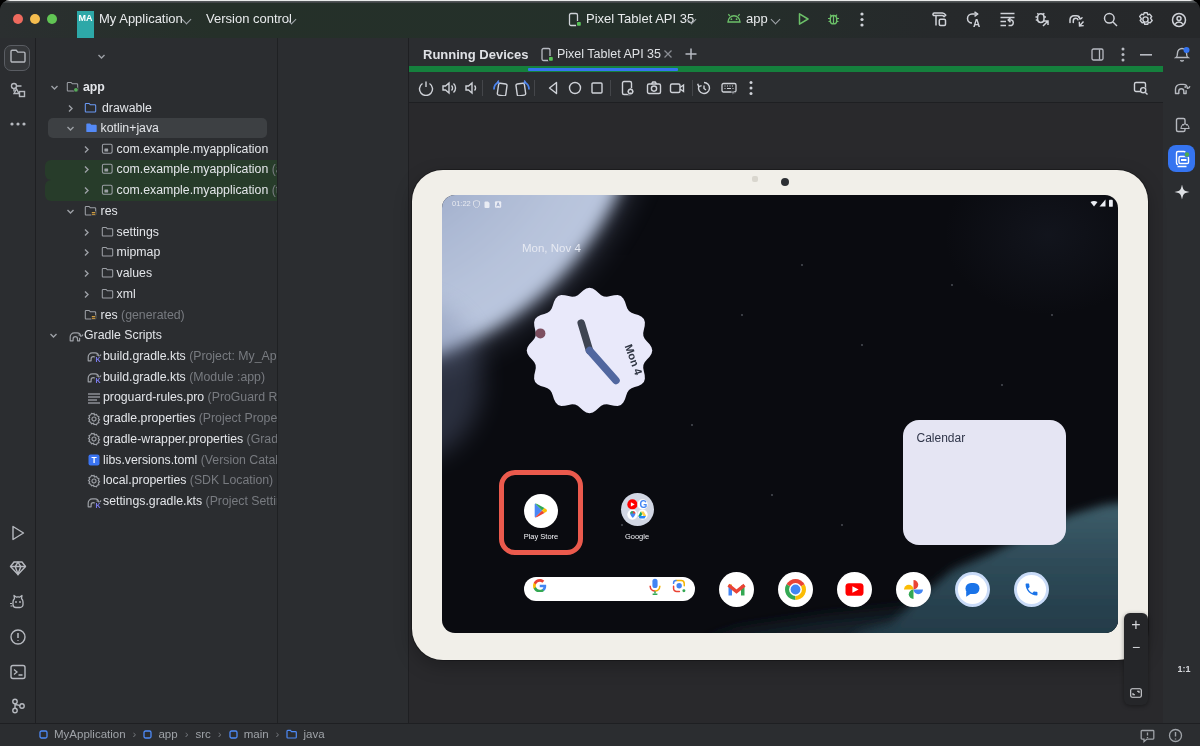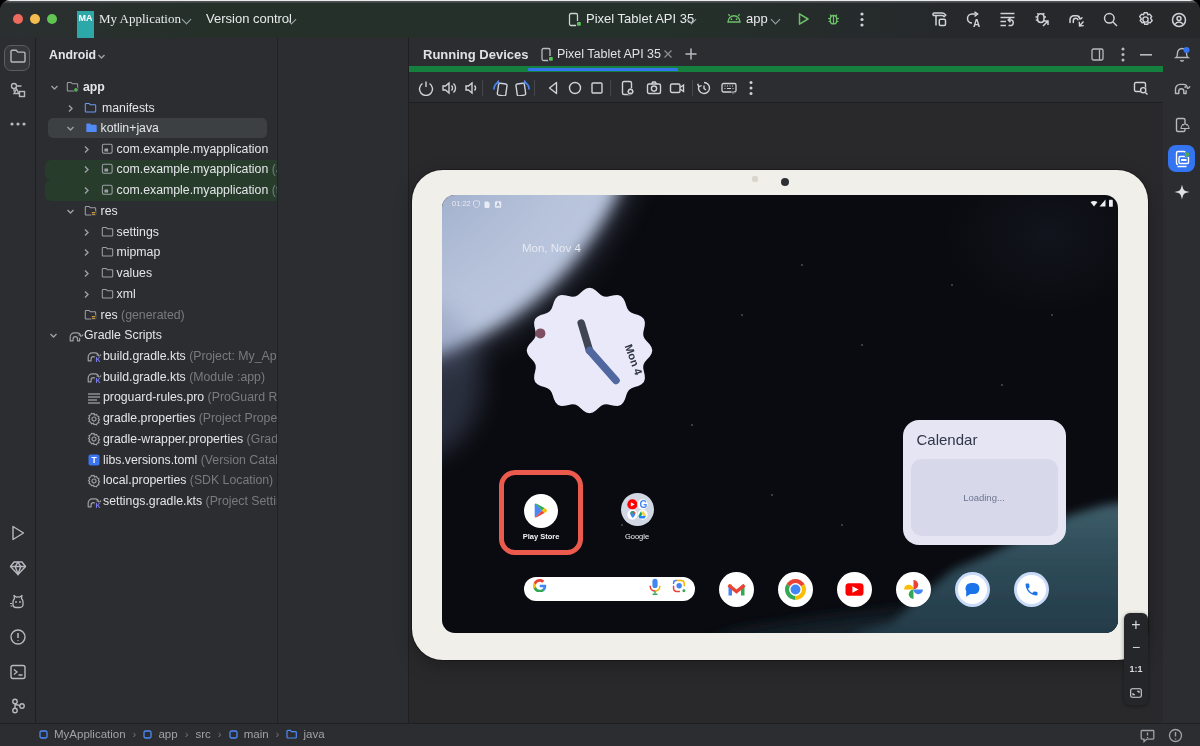--- a/index.html
+++ b/index.html
@@ -27,21 +27,21 @@
 
 #editor { position:absolute; left:408px; top:38px; width:754px; height:685px; background:#2b2d30; border-left:1px solid #1e1f22; }
 #tabrow { position:absolute; left:0; top:0; width:754px; height:34px; background:#2b2d30; border-bottom:6px solid #15803d; }
 #toolrow { position:absolute; left:0; top:34px; width:754px; height:31px; background:#2b2d30; border-bottom:1px solid #1e1f22; }
 #devarea { position:absolute; left:0; top:65px; width:754px; height:620px; background:#29292c; }
 
 #tablet { position:absolute; left:3px; top:67px; width:736px; height:490px; background:#f1efe9; border-radius:31px; box-shadow:0 0 0 1px rgba(0,0,0,.28), 0 6px 18px rgba(0,0,0,.25); }
 #screen { position:absolute; left:30px; top:25px; width:676px; height:438px; background:#0a0b10; border-radius:13px; overflow:hidden; }
 
 #cal { position:absolute; left:460.5px; top:225px; width:163px; height:125px; background:#e5e5f3; border-radius:16px; }
-#cal .hdr { position:absolute; left:14px; top:11px; font-size:15px; color:#30364a; }
+#cal .hdr { position:absolute; left:14px; top:11px; font-size:12px; color:#30364a; }
 #cal .inner { position:absolute; left:8px; top:39px; width:147px; height:77px; background:#d7d9ea; border-radius:11px; }
 #cal .load { position:absolute; width:100%; text-align:center; top:33px; font-size:9.5px; color:#6e7492; }
 
 .appname { position:absolute; font-size:7.5px; color:#f2f3f7; text-align:center; width:80px; }
 #redbox { position:absolute; left:57px; top:275px; width:84px; height:85px; border:5px solid #eb5a4d; border-radius:16px; }
 .circ { position:absolute; border-radius:50%; }
 
 #pill { position:absolute; left:82px; top:382px; width:171px; height:24px; background:#fff; border-radius:12px; }
 
 #zoompanel { position:absolute; left:715px; top:510px; width:24px; height:92px; background:#252629; border-radius:6px; box-shadow:0 1px 4px rgba(0,0,0,.4); }
@@ -55,21 +55,21 @@
 </style>
 </head>
 <body>
 <div id="win">
 
   <div id="titlebar">
     <div class="tl" style="left:13px; background:#ee6a5e;"></div>
     <div class="tl" style="left:30px; background:#f5bd4f;"></div>
     <div class="tl" style="left:47px; background:#61c554;"></div>
     <div class="abs" style="left:77px; top:11px; width:17px; height:33px; background:#2da8a8; border-radius:0; color:#fff; font-size:9px; font-weight:bold; text-align:center; line-height:15px;">MA</div>
-    <div class="ttext" style="left:99px;font-family:Liberation Serif, serif;">My Application</div>
+    <div class="ttext" style="left:99px;">My Application</div>
     <span class="chev" style="position:absolute; left:183px; top:16px;"></span>
     <div class="ttext" style="left:206px;">Version control</div>
     <span class="chev" style="position:absolute; left:288px; top:16px;"></span>
     <svg class="ico" style="left:567px; top:11.5px;" width="15" height="15" viewBox="0 0 15 15">
       <rect x="2.5" y="1.5" width="8" height="12" rx="1.5" fill="none" stroke="#cfd2d8" stroke-width="1.3"></rect>
       <rect x="9" y="9" width="5.5" height="5.5" rx="1" fill="#2b2d30"></rect>
       <rect x="10" y="10" width="3.8" height="3.8" rx="0.8" fill="#57c257"></rect>
     </svg>
     <div class="ttext" style="left:586px;">Pixel Tablet API 35</div>
     <span class="chev" style="position:absolute; left:688px; top:16px;"></span>
@@ -211,23 +211,20 @@
     <svg class="ico" style="left:10.0px; top:144.6px;" width="18" height="18" viewBox="0 0 18 18">
         <path d="M9,1.5 C9.8,5.5 10.5,7.2 12.5,8 L16.5,9 L12.5,10 C10.5,10.8 9.8,12.5 9,16.5 C8.2,12.5 7.5,10.8 5.5,10 L1.5,9 L5.5,8 C7.5,7.2 8.2,5.5 9,1.5 Z" fill="#dee0e4"></path>
       </svg>
   </div>
 
   <div id="project">
     <div id="ptree">
       <div class="abs" style="left:11px; top:80px; width:219px; height:20px; background:#3d4043; border-radius:5px;"></div>
       <div class="abs" style="left:8px; top:121.5px; width:233px; height:20.7px; background:#273c2a; border-radius:6px 0 0 6px;"></div>
       <div class="abs" style="left:8px; top:142.2px; width:233px; height:20.7px; background:#273c2a; border-radius:6px 0 0 6px;"></div>
-      <div class="trow" style="top:6.5px; left:10px;">
-          <span class="lbl" style="font-weight:bold;">Android</span>
-        </div>
       <svg class="ico" style="left:59.5px; top:13.5px;" width="9" height="9" viewBox="0 0 9 9">
           <path d="M1.5,3 L4.5,6 L7.5,3" fill="none" stroke="#9da0a6" stroke-width="1.4"></path>
         </svg>
       <svg class="ico" style="left:12.5px; top:44.5px;" width="9" height="9" viewBox="0 0 9 9">
           <path d="M1.5,3 L4.5,6 L7.5,3" fill="none" stroke="#9da0a6" stroke-width="1.4"></path>
         </svg>
       <svg class="ico" style="left:28.5px; top:42.5px;" width="13" height="11.5" viewBox="0 0 15 13">
           <path d="M1.5,2.5 a1,1 0 0 1 1,-1 h3.4 l1.4,1.6 h5.2 a1,1 0 0 1 1,1 v6.4 a1,1 0 0 1 -1,1 h-10 a1,1 0 0 1 -1,-1 Z" fill="none" stroke="#9da0a6" stroke-width="1.2"></path>
 <circle cx="11.5" cy="10" r="2.8" fill="#2b2d30"></circle>
           <circle cx="11.5" cy="10" r="2.2" fill="#57ab5a"></circle>
@@ -235,21 +232,21 @@
       <div class="trow" style="top:38.5px; left:44px;">
           <span class="lbl" style="font-weight:bold;">app</span>
         </div>
       <svg class="ico" style="left:28.5px; top:65.5px;" width="9" height="9" viewBox="0 0 9 9">
           <path d="M3,1.5 L6,4.5 L3,7.5" fill="none" stroke="#9da0a6" stroke-width="1.4"></path>
         </svg>
       <svg class="ico" style="left:46.5px; top:63.5px;" width="13" height="11.5" viewBox="0 0 15 13">
           <path d="M1.5,2.5 a1,1 0 0 1 1,-1 h3.4 l1.4,1.6 h5.2 a1,1 0 0 1 1,1 v6.4 a1,1 0 0 1 -1,1 h-10 a1,1 0 0 1 -1,-1 Z" fill="none" stroke="#6b9af5" stroke-width="1.2"></path>
         </svg>
       <div class="trow" style="top:59.5px; left:63px;">
-          <span class="lbl" style="">manifests</span>
+          <span class="lbl" style="">drawable</span>
         </div>
       <svg class="ico" style="left:28.5px; top:85.9px;" width="9" height="9" viewBox="0 0 9 9">
           <path d="M1.5,3 L4.5,6 L7.5,3" fill="none" stroke="#9da0a6" stroke-width="1.4"></path>
         </svg>
       <svg class="ico" style="left:47.5px; top:83.9px;" width="13" height="11.5" viewBox="0 0 15 13">
           <path d="M1.5,2.5 a1,1 0 0 1 1,-1 h3.4 l1.4,1.6 h5.2 a1,1 0 0 1 1,1 v6.4 a1,1 0 0 1 -1,1 h-10 a1,1 0 0 1 -1,-1 Z" fill="#548af7"></path>
         </svg>
       <div class="trow" style="top:79.9px; left:61.5px;">
           <span class="lbl" style="">kotlin+java</span>
         </div>
@@ -582,28 +579,25 @@
           <svg class="abs" style="left:82px; top:90px;" width="131" height="131" viewBox="0 0 131 131">
             <path d="M128.3,65.5 L127.5,68.8 L125.6,71.8 L123.0,74.6 L120.7,77.2 L119.4,79.9 L119.2,82.9 L119.9,86.4 L120.7,90.1 L120.9,93.7 L119.9,96.9 L117.6,99.3 L114.3,101.0 L110.7,102.1 L107.5,103.3 L105.0,105.0 L103.3,107.5 L102.1,110.7 L101.0,114.3 L99.3,117.6 L96.9,119.9 L93.7,120.9 L90.1,120.7 L86.4,119.9 L82.9,119.2 L79.9,119.4 L77.2,120.7 L74.6,123.0 L71.8,125.6 L68.8,127.5 L65.5,128.3 L62.2,127.5 L59.2,125.6 L56.4,123.0 L53.8,120.7 L51.1,119.4 L48.1,119.2 L44.6,119.9 L40.9,120.7 L37.3,120.9 L34.1,119.9 L31.7,117.6 L30.0,114.3 L28.9,110.7 L27.7,107.5 L26.0,105.0 L23.5,103.3 L20.3,102.1 L16.7,101.0 L13.4,99.3 L11.1,96.9 L10.1,93.7 L10.3,90.1 L11.1,86.4 L11.8,82.9 L11.6,79.9 L10.3,77.2 L8.0,74.6 L5.4,71.8 L3.5,68.8 L2.7,65.5 L3.5,62.2 L5.4,59.2 L8.0,56.4 L10.3,53.8 L11.6,51.1 L11.8,48.1 L11.1,44.6 L10.3,40.9 L10.1,37.3 L11.1,34.1 L13.4,31.7 L16.7,30.0 L20.3,28.9 L23.5,27.7 L26.0,26.0 L27.7,23.5 L28.9,20.3 L30.0,16.7 L31.7,13.4 L34.1,11.1 L37.3,10.1 L40.9,10.3 L44.6,11.1 L48.1,11.8 L51.1,11.6 L53.8,10.3 L56.4,8.0 L59.2,5.4 L62.2,3.5 L65.5,2.7 L68.8,3.5 L71.8,5.4 L74.6,8.0 L77.2,10.3 L79.9,11.6 L82.9,11.8 L86.4,11.1 L90.1,10.3 L93.7,10.1 L96.9,11.1 L99.3,13.4 L101.0,16.7 L102.1,20.3 L103.3,23.5 L105.0,26.0 L107.5,27.7 L110.7,28.9 L114.3,30.0 L117.6,31.7 L119.9,34.1 L120.9,37.3 L120.7,40.9 L119.9,44.6 L119.2,48.1 L119.4,51.1 L120.7,53.8 L123.0,56.4 L125.6,59.2 L127.5,62.2 Z" fill="#e9e9fa"></path>
             <circle cx="16.4" cy="48.4" r="5" fill="#7d4f60"></circle>
             <line x1="65.5" y1="65.5" x2="57.2" y2="38" stroke="#3f4552" stroke-width="7.5" stroke-linecap="round"></line>
             <line x1="65.5" y1="65.5" x2="92" y2="95.5" stroke="#51679f" stroke-width="7.5" stroke-linecap="round"></line>
             <text transform="translate(100.5,61) rotate(70)" font-size="11" font-weight="bold" fill="#2f3542" font-family="Liberation Sans, sans-serif">Mon 4</text>
           </svg>
 
           <div id="cal">
             <div class="hdr">Calendar</div>
-            <div class="inner">
-                <div class="load">Loading...</div>
-              </div>
           </div>
 
           <div id="redbox"></div>
           <div class="circ" style="left:81.5px; top:298.5px; width:34.5px; height:34.5px; background:#fff;"></div>
-          <div class="appname" style="left:59px; top:337px;font-weight:bold;">Play Store</div>
+          <div class="appname" style="left:59px; top:337px;">Play Store</div>
 
           <div class="circ" style="left:179px; top:298px; width:33px; height:33px; background:#d2d7e4;"></div>
           <div class="appname" style="left:155px; top:337px;">Google</div>
 
           <div id="pill"></div>
           <svg class="abs" style="left:90px; top:307px;" width="17" height="17" viewBox="0 0 24 24">
             <path fill="#4b87f5" d="M4.5,2.2 L14.2,12 L4.5,21.8 C4,21.4 3.8,20.9 3.8,20.2 V3.8 C3.8,3.1 4,2.6 4.5,2.2 Z"></path>
             <path fill="#30a852" d="M4.5,2.2 L14.2,12 L17.6,8.6 L7.3,2.8 C6.2,2.2 5.2,1.9 4.5,2.2 Z"></path>
             <path fill="#e94335" d="M4.5,21.8 L14.2,12 L17.6,15.4 L7.3,21.2 C6.2,21.8 5.2,22.1 4.5,21.8 Z"></path>
             <path fill="#fbbc04" d="M17.6,8.6 L14.2,12 L17.6,15.4 L20.2,13.9 C21.4,13.2 21.4,10.8 20.2,10.1 Z"></path>
@@ -697,21 +691,21 @@
             <rect x="19" y="0.8" width="3.8" height="7" rx="0.9" fill="#eceef4"></rect>
           </svg>
         </div>
 
         <div class="abs" style="left:369px; top:7.5px; width:8px; height:8px; background:#2d3034; border-radius:50%;"></div>
         <div class="abs" style="left:340px; top:6px; width:6px; height:6px; background:#d9d6ce; border-radius:2px;"></div>
       </div>
       <div id="zoompanel">
         <div style="top:3px; font-size:16px; font-weight:400;">+</div>
         <div style="top:26px; font-size:14px;">−</div>
-        <div style="top:51px; font-size:9px; font-weight:bold;">1:1</div>
+        <div style="top:51px; font-size:9px; font-weight:bold;margin-left:48px;">1:1</div>
         <svg class="ico" style="left:6px; top:75px;" width="12" height="10" viewBox="0 0 12 10">
       <rect x="0.7" y="0.7" width="10.6" height="8.6" rx="1.5" fill="none" stroke="#d6d8dc" stroke-width="1.1"></rect>
       <path d="M7,3.2 h2 v1.8 M5,6.8 H3 V5" fill="none" stroke="#d6d8dc" stroke-width="1.1"></path>
     </svg>
       </div>
     </div>
   </div>
 
   <div id="statusbar">
     <div class="bc"><svg style="display:inline-block; vertical-align:-1px; margin-right:6px;" width="9" height="9" viewBox="0 0 9 9">

